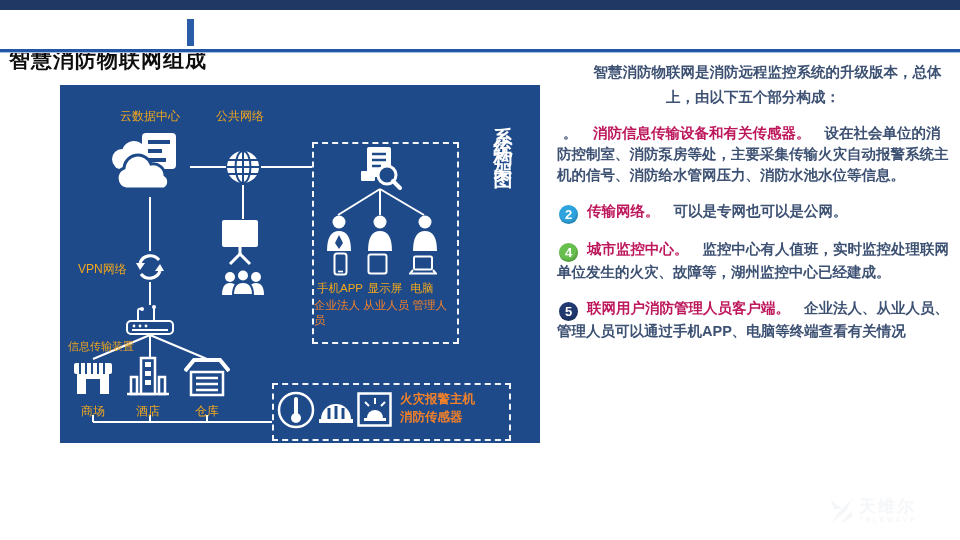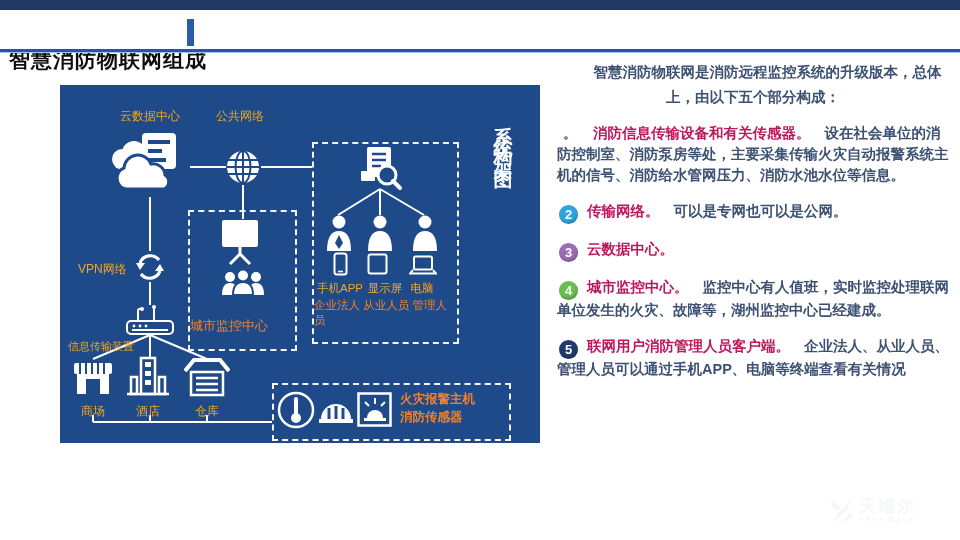--- a/index.html
+++ b/index.html
@@ -66,23 +66,20 @@
       <path d="M183,100 V134"></path>
       <path d="M90,112 V166"></path>
       <path d="M90,197 V220"></path>
       <path d="M90,250 L33,274 M90,250 V274 M90,250 L147,274"></path>
       <path d="M33,330 V337 M90,330 V337 M147,330 V337"></path>
       <path d="M33,337 H212"></path>
       <path d="M320,104 L278,130 M320,104 V130 M320,104 L364,130"></path>
     </g>
   </svg>
 
-  <div class="dash-box" style="left:128px;top:125px;width:105px;height:137px;">
-    <div class="box-label" style="bottom:14px;">城市监控中心</div>
-  </div>
   <div class="dash-box" style="left:252px;top:57px;width:143px;height:198px;">
     <div class="box-label" style="bottom:14px;font-size:11.5px;">企业法人 从业人员 管理人员</div>
   </div>
   <div class="dash-box" style="left:212px;top:298px;width:235px;height:54px;"></div>
 
   <div class="dg-label" style="left:60px;top:23px;">云数据中心</div>
   <div class="dg-label" style="left:156px;top:23px;">公共网络</div>
   <div class="dg-label" style="left:18px;top:176px;">VPN网络</div>
   <div class="dg-label" style="left:8px;top:254px;font-size:11px;">信息传输装置</div>
 
@@ -320,23 +317,20 @@
   <p class="intro">智慧消防物联网是消防远程监控系统的升级版本，总体上，由以下五个部分构成：</p>
 
   <p class="item">
     <span class="dot-marker">。</span><span class="hd">消防信息传输设备和有关传感器。</span><span>设在社会单位的消防控制室、消防泵房等处，主要采集传输火灾自动报警系统主机的信号、消防给水管网压力、消防水池水位等信息。</span>
   </p>
 
   <p class="item">
     <span class="badge badge-c2">2</span><span class="hd">传输网络。</span><span>可以是专网也可以是公网。</span>
   </p>
 
-  <p class="item">
-    <span class="badge badge-c3">3</span><span class="hd">云数据中心。</span><span></span>
-  </p>
 
   <p class="item">
     <span class="badge badge-c4">4</span><span class="hd">城市监控中心。</span><span>监控中心有人值班，实时监控处理联网单位发生的火灾、故障等，湖州监控中心已经建成。</span>
   </p>
 
   <p class="item">
     <span class="badge badge-c5">5</span><span class="hd">联网用户消防管理人员客户端。</span><span>企业法人、从业人员、管理人员可以通过手机APP、电脑等终端查看有关情况</span>
   </p>
 </div>
 

